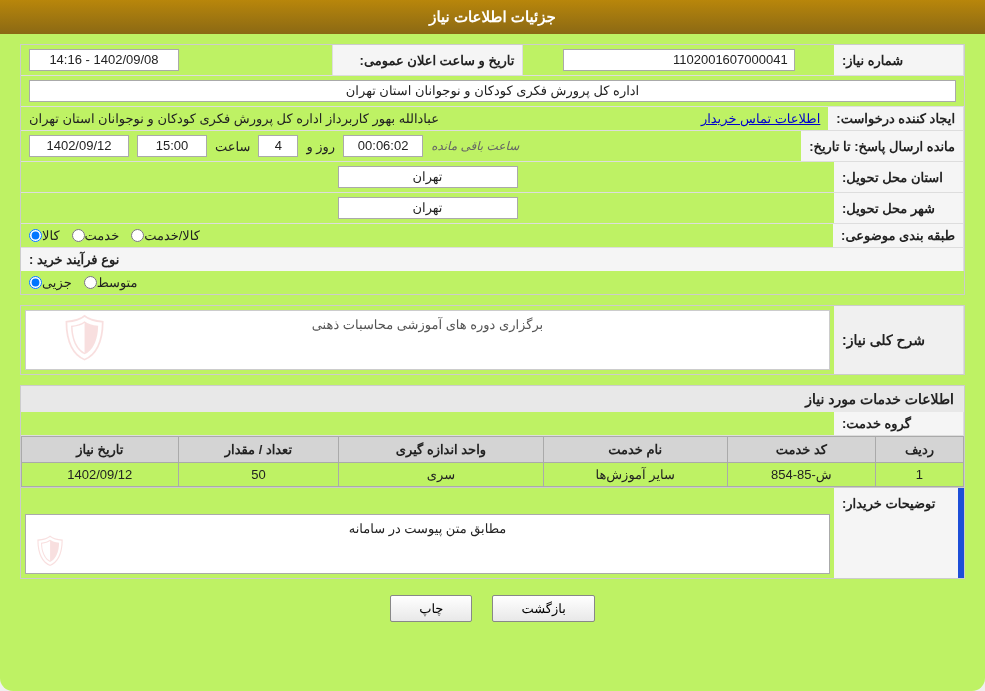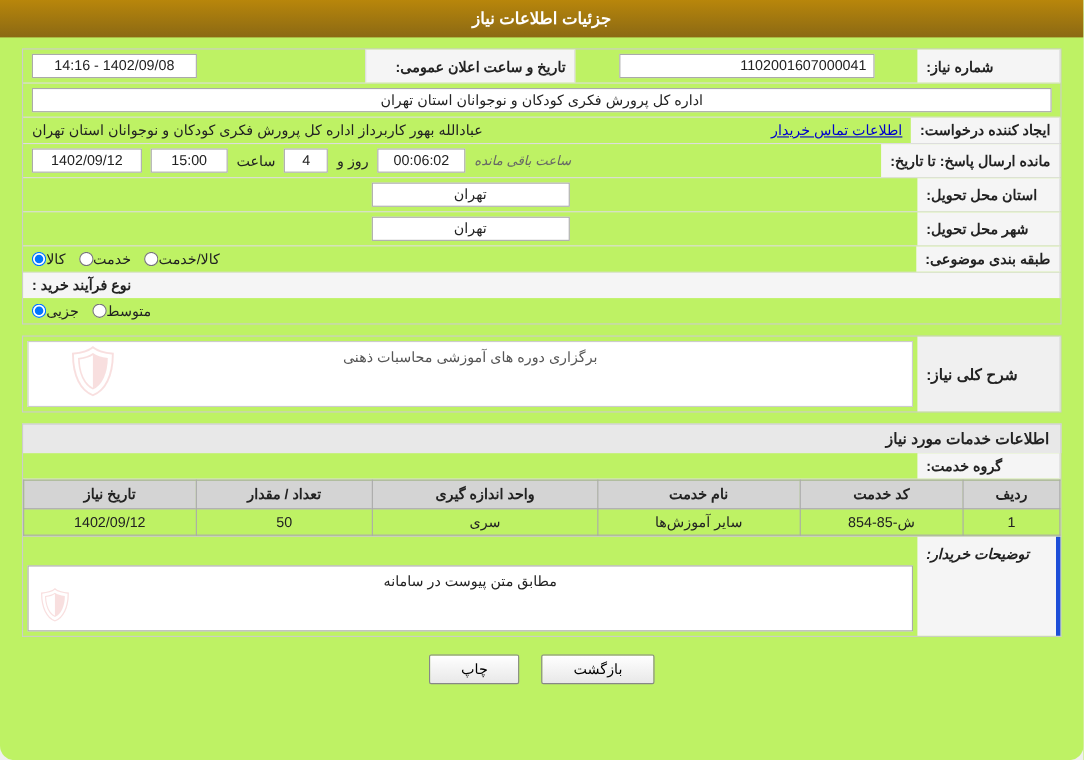--- a/index.html
+++ b/index.html
@@ -139,23 +139,22 @@
     }
     .buyer-notes-label {
       background: #f5f5f5;
       padding: 4px 8px;
       min-width: 130px;
       text-align: right;
       font-weight: bold;
       display: flex;
       align-items: flex-start;
       justify-content: flex-end;
-      border-right: 4px solid #1d4ed8;
+      border-right: 6px solid #1d4ed8;
       padding-top: 8px;
-      font-style: italic;
     }
     .buyer-notes-value {
       flex: 1;
       padding: 4px;
       margin-top: 22px;
     }
     .buttons-row {
       display: flex;
       justify-content: center;
       gap: 20px;

